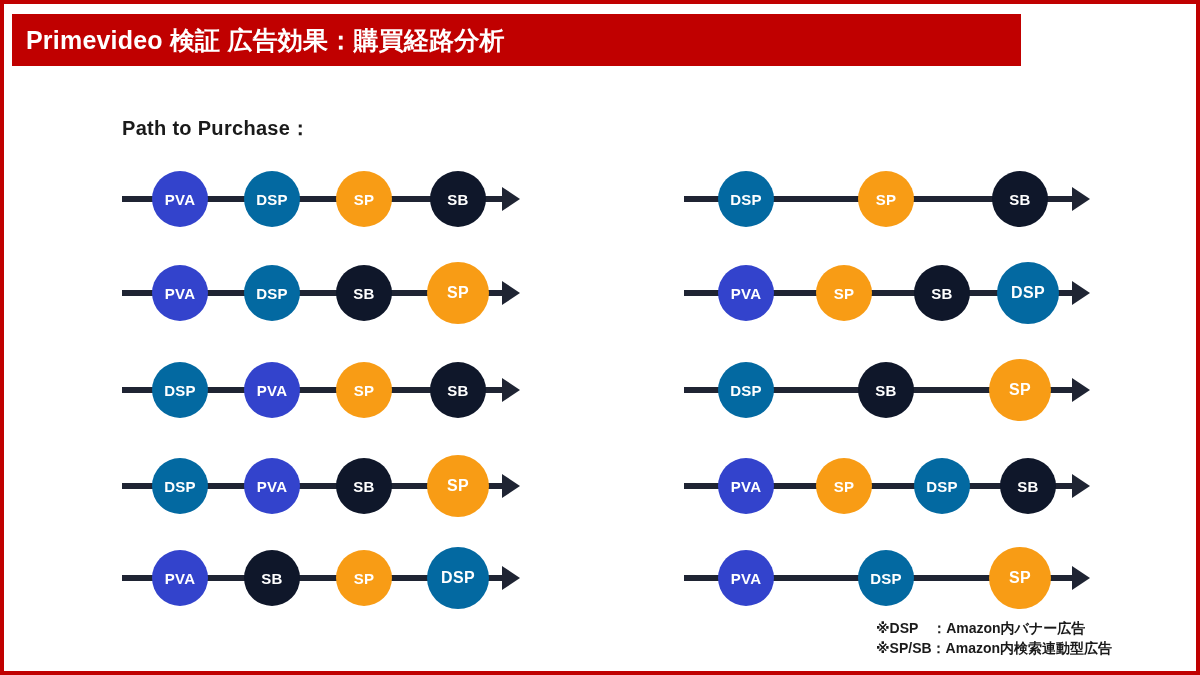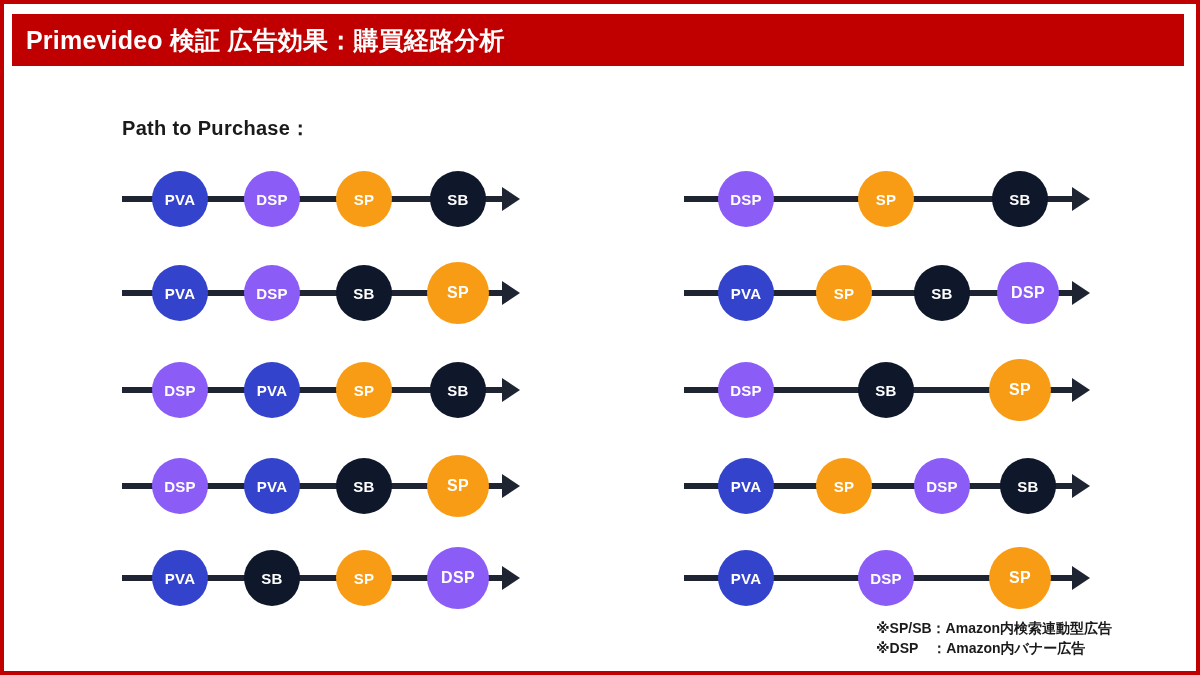--- a/index.html
+++ b/index.html
@@ -21,21 +21,21 @@
     box-sizing: border-box;
     border: 4px solid #C00000;
     background: #ffffff;
   }
 
   
   #title-bar {
     position: absolute;
     left: 8px;
     top: 10px;
-    width: 1172px;
+    width: 1009px;
     height: 52px;
     background: #C00000;
     display: flex;
     align-items: center;
   }
   #title-text {
     color: #ffffff;
     font-size: 25px;
     font-weight: bold;
     letter-spacing: 0.2px;
@@ -105,21 +105,21 @@
     box-sizing: border-box;
   }
   .node.big {
     width: 62px;
     height: 62px;
     top: 14px;
     font-size: 16px;
   }
 
   .c-pva { background: #3343CC; }
-  .c-dsp { background: #8b5cf6; }
+  .c-dsp { background: #0369a1; }
   .c-sp  { background: #F89C15; }
   .c-sb  { background: #0f172a; }
 
   
   #footnotes {
     position: absolute;
     left: 872px;
     top: 614px;
     font-size: 14px;
     font-weight: bold;
@@ -216,17 +216,17 @@
       <div class="path-row right" style="top: 529px;">
         <div class="track"></div>
         <div class="arrow-head"></div>
         <div class="node c-pva" style="left: 34px;">PVA</div>
         <div class="node c-dsp" style="left: 174px;">DSP</div>
         <div class="node c-sp big" style="left: 305px;">SP</div>
       </div>
     </div>
 
   <div id="footnotes">
+      <div>※DSP　：Amazon内バナー広告</div>
       <div>※SP/SB：Amazon内検索連動型広告</div>
-      <div>※DSP　：Amazon内バナー広告</div>
     </div>
 
 </div>
 
 </body></html>

